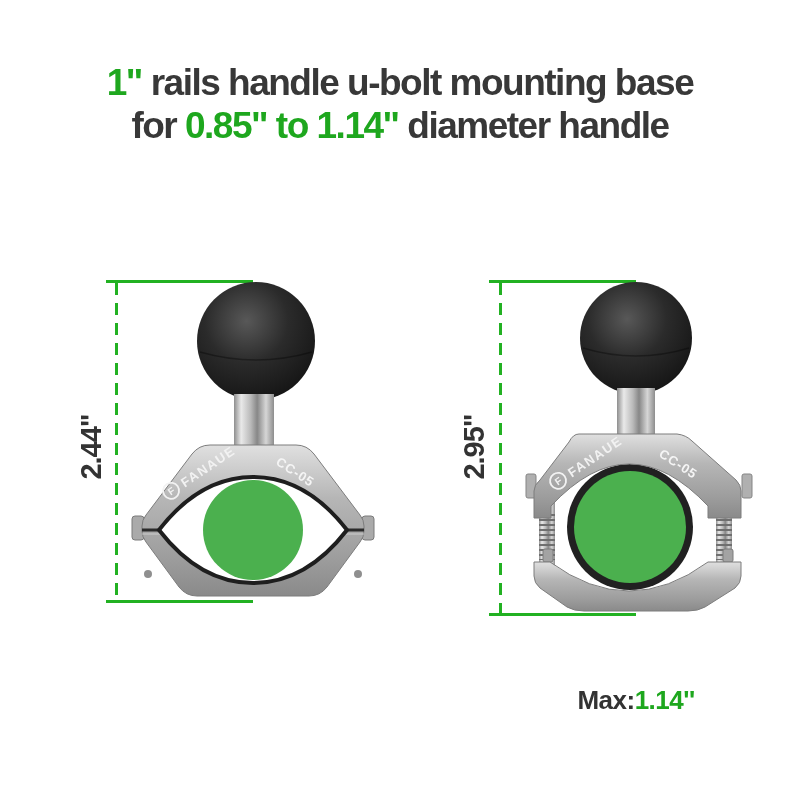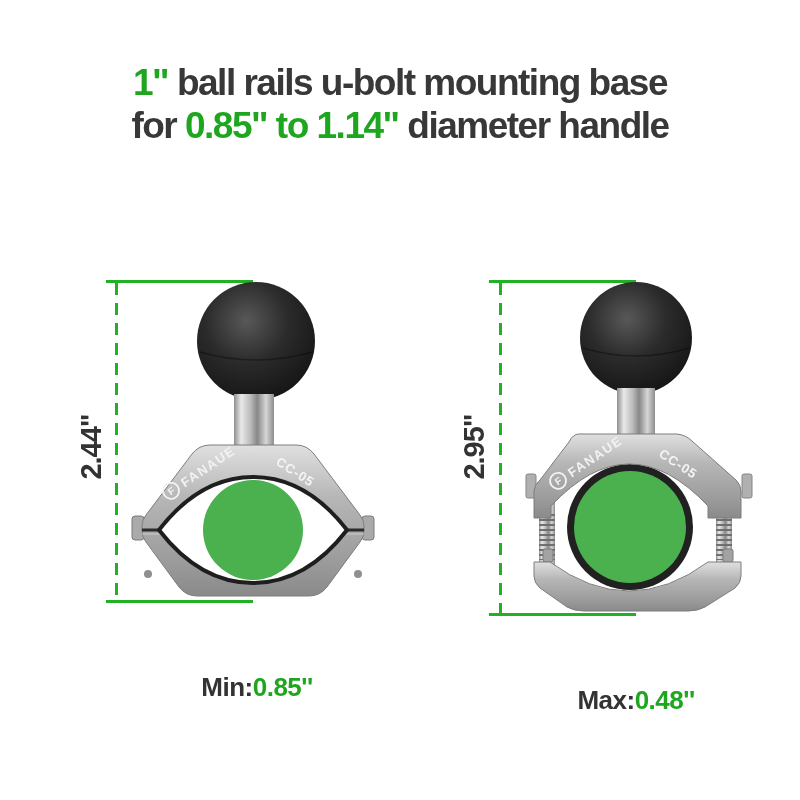--- a/index.html
+++ b/index.html
@@ -29,21 +29,21 @@
   .size-label .green{color:var(--green)}
 
   svg text{font-family:"Liberation Sans","DejaVu Sans",sans-serif;font-weight:700}
 </style>
 </head>
 <body>
 
 <div class="canvas">
 
   <header class="title">
-    <div><span class="green">1"</span><span> ball rails u-bolt mounting base</span></div>
+    <div><span class="green">1"</span><span> rails handle u-bolt mounting base</span></div>
     <div><span>for </span><span class="green">0.85" to 1.14"</span><span> diameter handle</span></div>
   </header>
 
   <div class="cap" style="left:106px;top:280px;width:147px"></div>
   <div class="vdash" style="left:115px;top:283px;height:317px"></div>
   <div class="cap" style="left:106px;top:600px;width:147px"></div>
   <div class="dim-label" style="left:91px;top:447px">2.44"</div>
 
   <div class="cap" style="left:489px;top:280px;width:147px"></div>
   <div class="vdash" style="left:499px;top:283px;height:330px"></div>
@@ -145,20 +145,17 @@
     <g transform="translate(32,212) rotate(-34)">
       <circle cx="6" cy="-7" r="8" fill="none" stroke="#f2f2f2" stroke-width="1.8"></circle>
       <text x="6" y="-3" text-anchor="middle" font-size="10" fill="#f2f2f2">F</text>
       <text x="19" y="-2" font-size="13" letter-spacing="1.5" fill="#f2f2f2">FANAUE</text>
     </g>
     <g transform="translate(133,178) rotate(33)">
       <text x="0" y="0" font-size="13" letter-spacing="1" fill="#f5f5f5">CC-05</text>
     </g>
   </svg>
 
-  <div class="size-label" style="left:257px;top:687px">
-    <span>Min:</span><span class="green">0.85''</span>
-  </div>
   <div class="size-label" style="left:636px;top:700px">
-    <span>Max:</span><span class="green">0.48''</span>
+    <span>Max:</span><span class="green">1.14''</span>
   </div>
 
 </div>
 
 </body></html>

